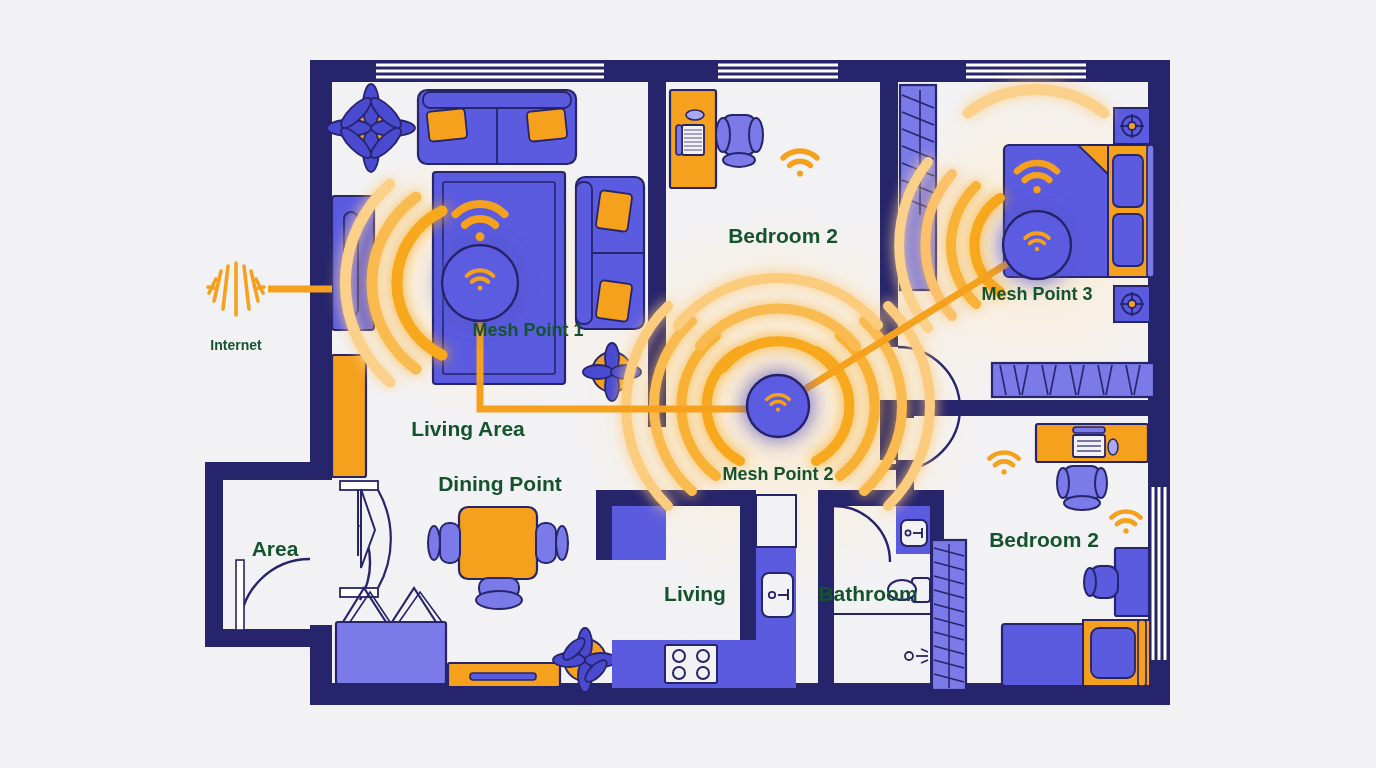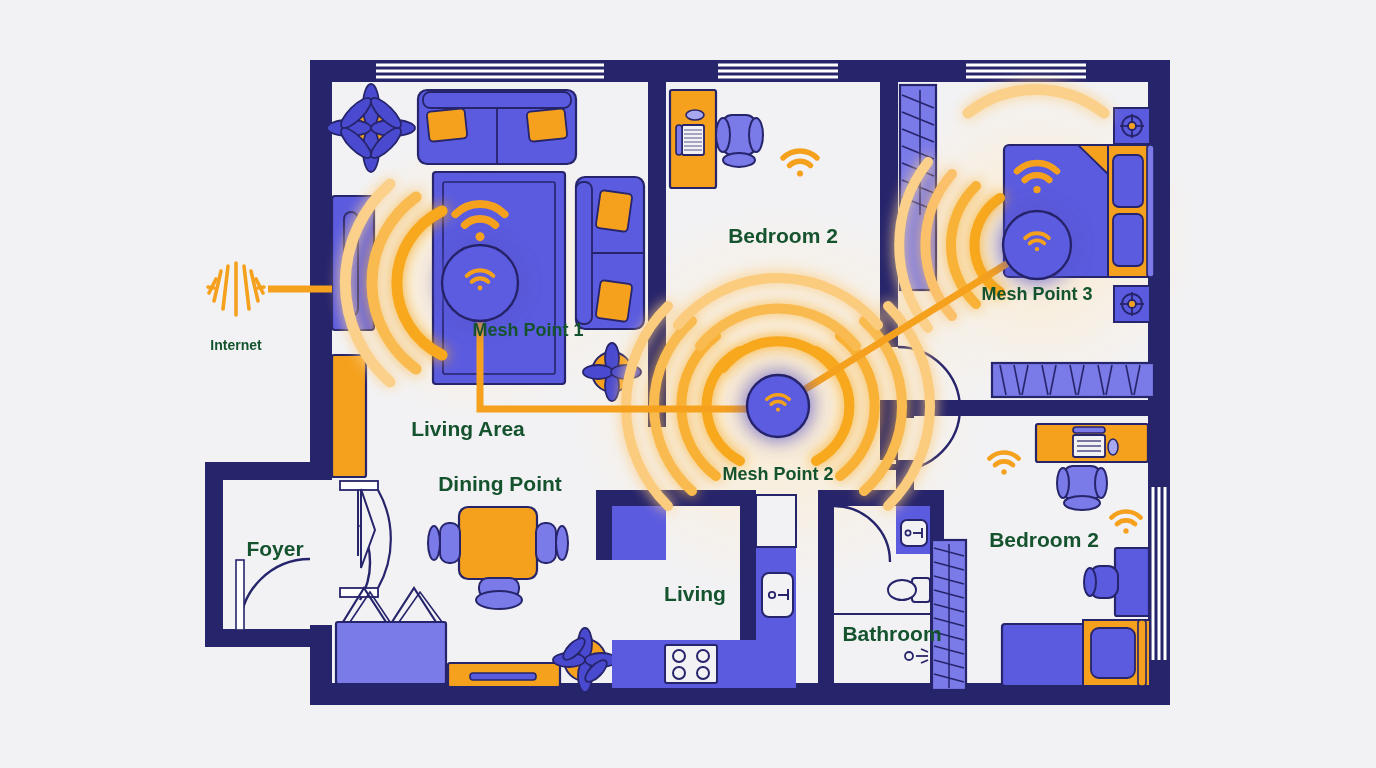--- a/index.html
+++ b/index.html
@@ -516,24 +516,24 @@
   <div class="lbl lbl-mesh" style="left:480px; top:320px; transform:translateX(-50%);margin-left:48px;">Mesh Point 1</div>
 
   <div class="lbl lbl-mesh" style="left:778px; top:445px; transform:translateX(-50%);margin-top:19px;">Mesh Point 2</div>
 
   <div class="lbl lbl-mesh" style="left:1037px; top:284px; transform:translateX(-50%);">Mesh Point 3</div>
 
   <div class="lbl lbl-room" style="left:468px; top:417px; transform:translateX(-50%);">Living Area</div>
 
   <div class="lbl lbl-room" style="left:500px; top:472px; transform:translateX(-50%);">Dining Point</div>
 
-  <div class="lbl lbl-room" style="left:275px; top:537px; transform:translateX(-50%);">Foyer</div>
+  <div class="lbl lbl-room" style="left:275px; top:537px; transform:translateX(-50%);">Area</div>
 
   <div class="lbl lbl-room" style="left:695px; top:582px; transform:translateX(-50%);">Living</div>
 
-  <div class="lbl lbl-room" style="left:892px; top:582px; transform:translateX(-50%);margin-top:40px;">Bathroom</div>
+  <div class="lbl lbl-room" style="left:868px; top:582px; transform:translateX(-50%);">Bathroom</div>
 
   <div class="lbl lbl-room" style="left:783px; top:224px; transform:translateX(-50%);">Bedroom 2</div>
 
   <div class="lbl lbl-room" style="left:1044px; top:528px; transform:translateX(-50%);">Bedroom 2</div>
 
 
 </div>
 
 </body></html>

